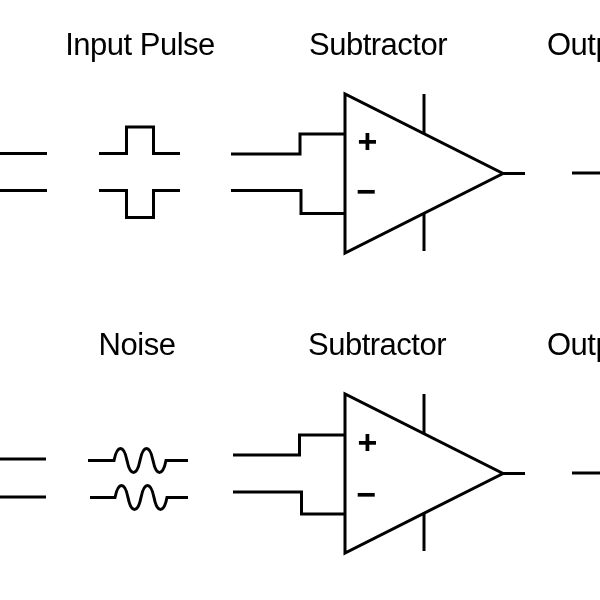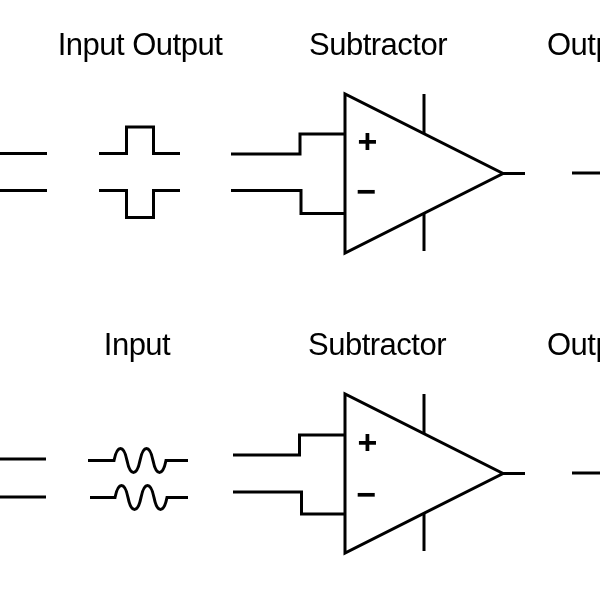--- a/index.html
+++ b/index.html
@@ -82,25 +82,25 @@
 
       <path d="M345 394 V553 L503 473.5 Z" fill="#ffffff"></path>
       <path d="M424 394 V434"></path>
       <path d="M424 513 V551"></path>
 
       <path d="M503 473.5 H525"></path>
       <path d="M572 473 H600"></path>
     </g>
   </svg>
 
-  <div class="label centered" style="left:140px; top:29px;">Input Output</div>
+  <div class="label centered" style="left:140px; top:29px;">Input Pulse</div>
   <div class="label centered" style="left:378px; top:29px;">Subtractor</div>
   <div class="label" style="left:547px; top:29px;">Output</div>
 
-  <div class="label centered" style="left:137px; top:329px;">Input</div>
+  <div class="label centered" style="left:137px; top:329px;">Noise</div>
   <div class="label centered" style="left:377px; top:329px;">Subtractor</div>
   <div class="label" style="left:547px; top:329px;">Output</div>
 
   <div class="opamp-sign" style="left:367.5px; top:141px;">+</div>
   <div class="opamp-sign" style="left:366.5px; top:190.5px;">−</div>
 
   <div class="opamp-sign" style="left:367.5px; top:442px;">+</div>
   <div class="opamp-sign" style="left:366.5px; top:493.5px;">−</div>
 
 </div>

